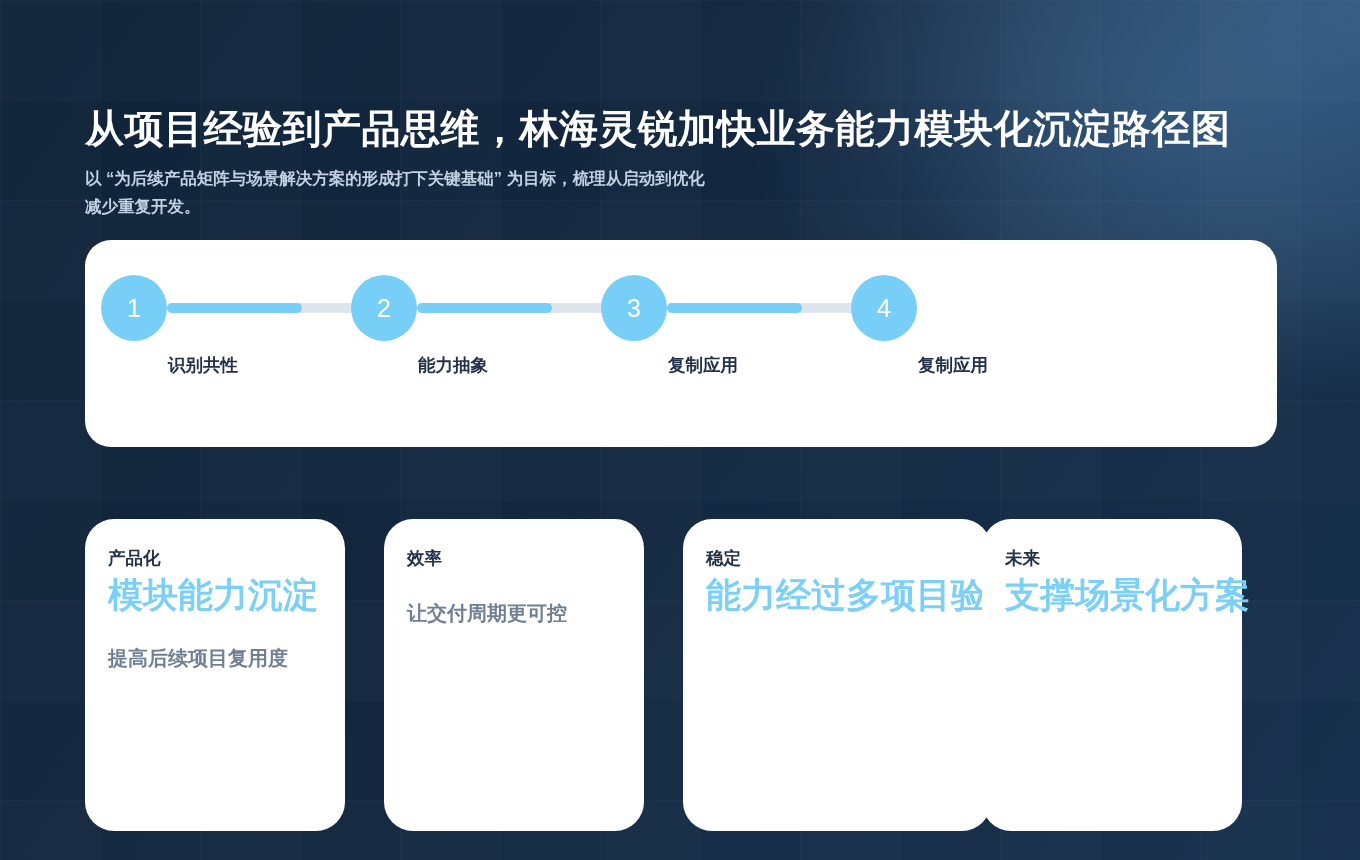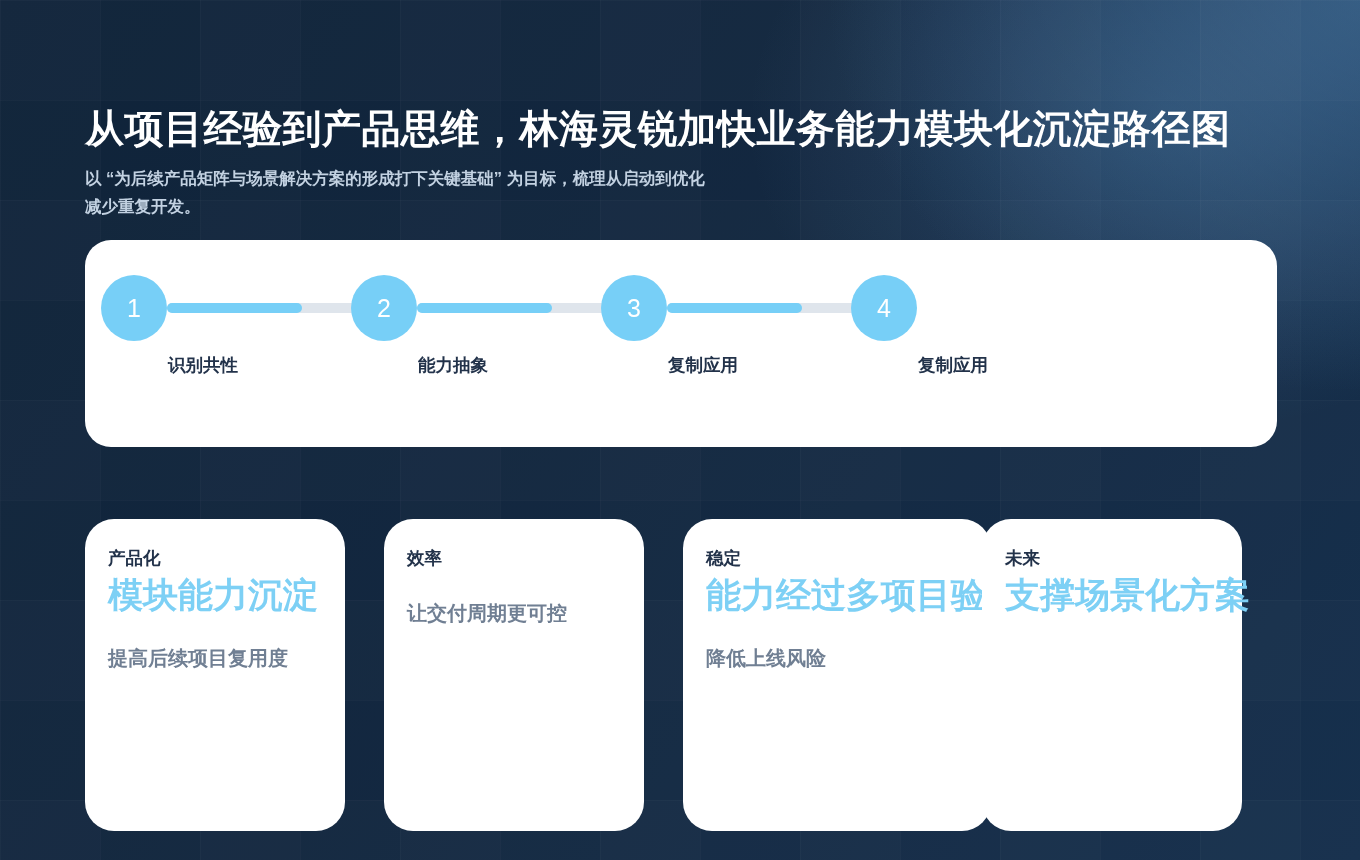--- a/index.html
+++ b/index.html
@@ -165,21 +165,20 @@
     <div class="card-inner">
       <div class="card-eyebrow">效率</div>
       <div class="card-desc">让交付周期更可控</div>
     </div>
   </div>
 
   <div class="info-card" style="left:598px;width:260px;padding-left:48px;">
     <div class="card-inner overflow-headline">
       <div class="card-eyebrow">稳定</div>
       <div class="card-headline">能力经过多项目验证</div>
-      <div class="card-desc">降低上线风险</div>
     </div>
   </div>
 
   <div class="info-card" style="left:897px;width:260px;">
     <div class="card-inner overflow-headline">
       <div class="card-eyebrow">未来</div>
       <div class="card-headline">支撑场景化方案</div>
     </div>
   </div>
 

